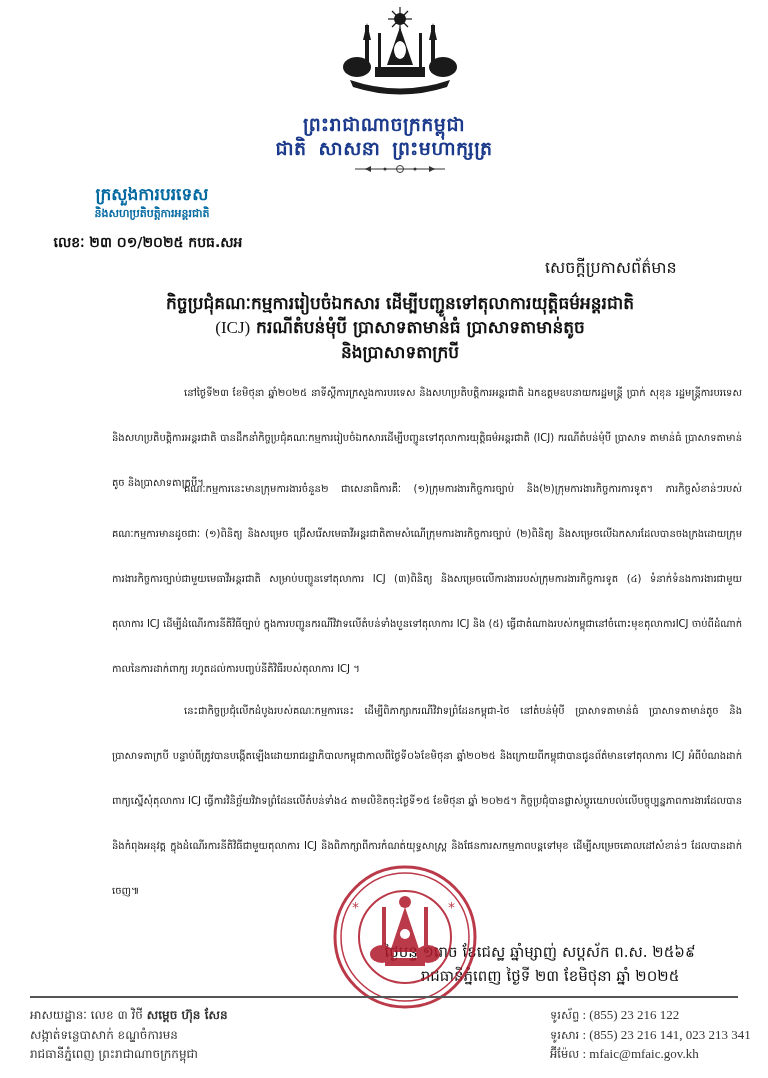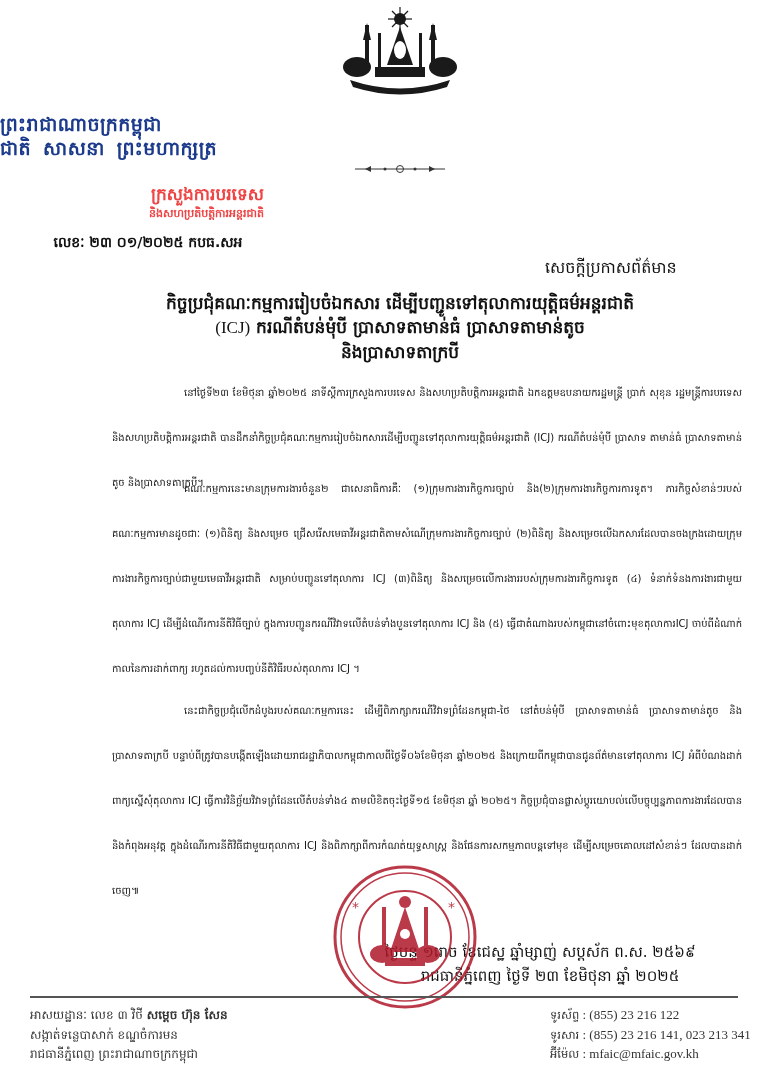--- a/index.html
+++ b/index.html
@@ -1,26 +1,26 @@
 <!DOCTYPE html>
 <html><head>
   <meta charset="utf-8">
   <style>
     * { margin: 0; padding: 0; box-sizing: border-box; }
     html, body { width: 768px; height: 1078px; background: #ffffff; overflow: hidden; }
     body { font-family: "DejaVu Sans", sans-serif; color: #1a1a1a; position: relative; }
 
     .emblem { position: absolute; left: 335px; top: 5px; width: 130px; height: 95px; }
 
-    .kingdom { position: absolute; left: 0; width: 768px; color: #1b3a8c; font-weight: bold; }
+    .kingdom { position: absolute; left: 0; width: 768px; text-align: center; color: #1b3a8c; font-weight: bold; }
     .kingdom.l1 { top: 112px; font-size: 19px; letter-spacing: 0.5px; }
     .kingdom.l2 { top: 136px; font-size: 19px; letter-spacing: 0.5px; font-family: Liberation Mono, monospace; }
     .ornament { position: absolute; left: 355px; top: 163px; width: 90px; height: 12px; }
 
-    .ministry { position: absolute; left: 24px; width: 240px; text-align: right; color: #ef4444; font-weight: bold; }
+    .ministry { position: absolute; left: 32px; width: 240px; text-align: center; color: #0369a1; font-weight: bold; }
     .ministry.l1 { top: 183px; font-size: 17px; }
     .ministry.l2 { top: 206px; font-size: 11px; }
     .ref-no { position: absolute; left: 28px; top: 233px; width: 240px; text-align: center; font-size: 14px; font-weight: bold; color: #111; }
 
     .doc-type { position: absolute; left: 545px; top: 257px; font-size: 16px; color: #111; }
 
     .title { position: absolute; left: 80px; width: 640px; text-align: center; font-weight: bold; color: #111; font-size: 17px; }
     .title.t1 { top: 292px; }
     .title.t2 { top: 316px; }
     .title.t3 { top: 341px; }

